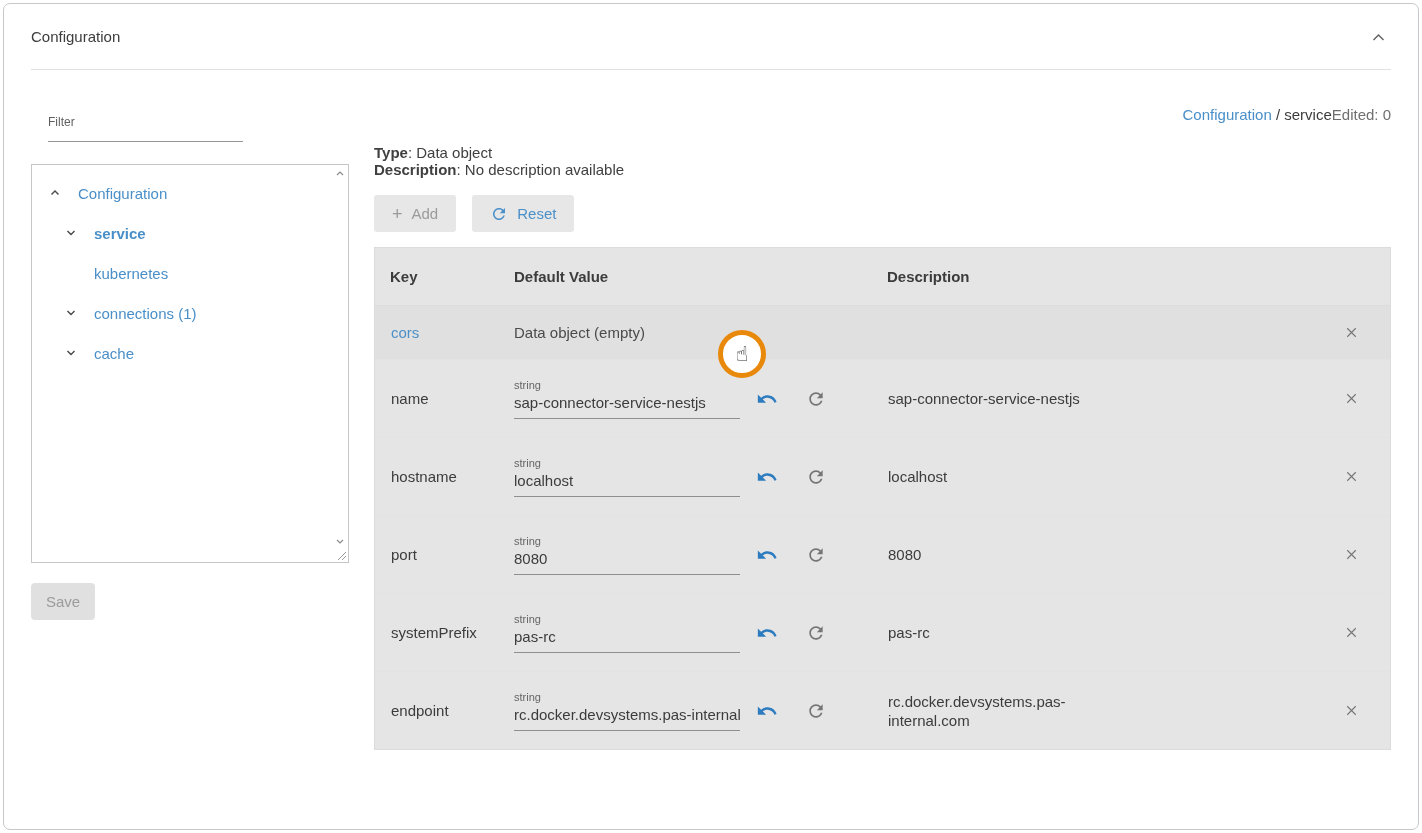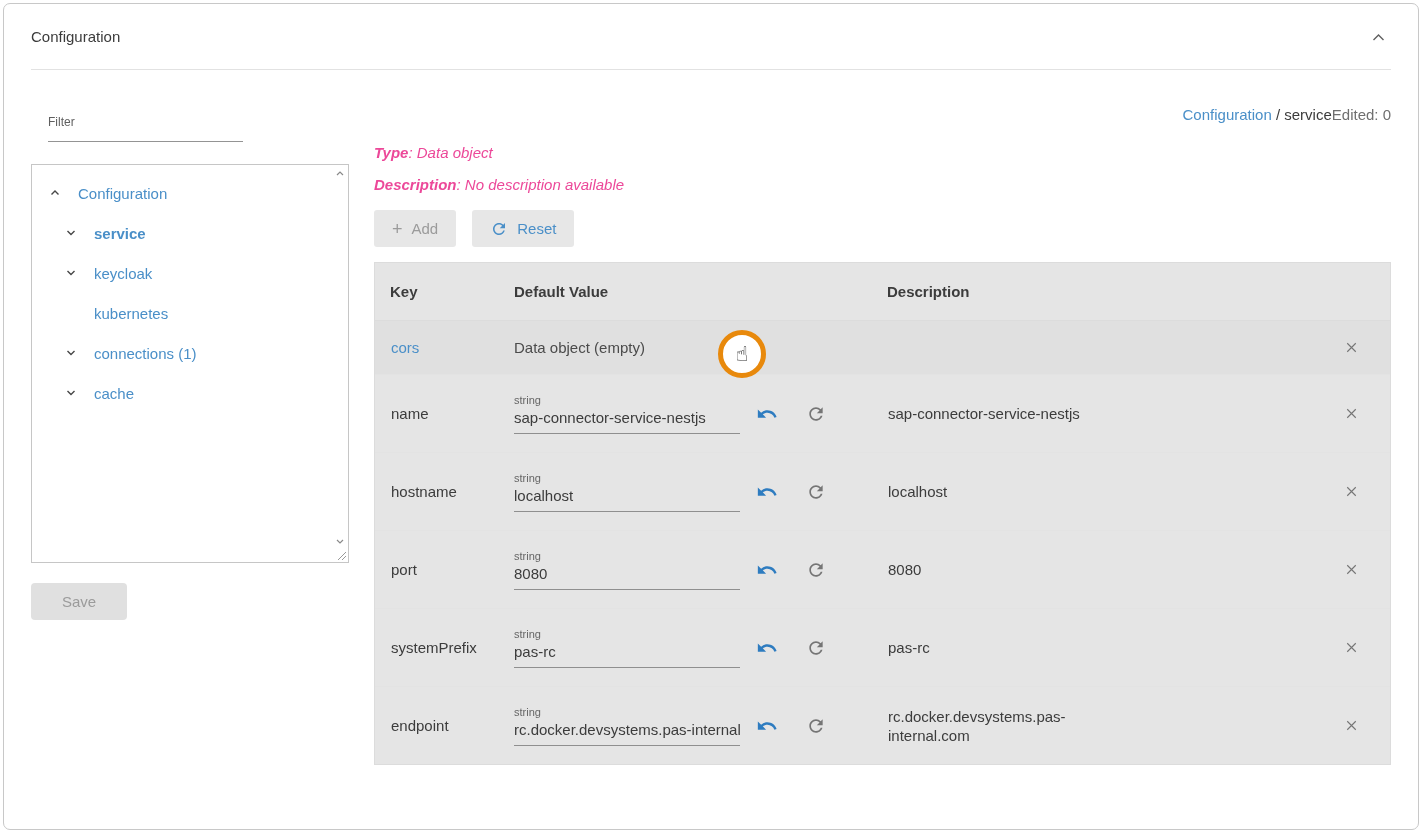--- a/index.html
+++ b/index.html
@@ -40,31 +40,31 @@
   .titem { height: 40px; display: flex; align-items: center; font-size: 15px; color: #4a8fc8; cursor: pointer; }
   .titem .chev { width: 12px; height: 12px; flex: none; line-height: 0; }
   .lv0 { padding-left: 17px; } .lv0 .chev { margin-right: 17px; }
   .lv1 { padding-left: 33px; } .lv1 .chev { margin-right: 17px; }
   .noexp { padding-left: 62px; }
   .t-bold { font-weight: bold; }
   .scroll-up { position: absolute; top: 4px; right: 3px; line-height: 0; }
   .scroll-dn { position: absolute; bottom: 16px; right: 3px; line-height: 0; }
   .grip { position: absolute; right: 1px; bottom: 1px; line-height: 0; }
   .save-btn {
-    margin-top: 20px; width: 96px; height: 37px; background: #e0e0e0; color: #9b9b9b;
+    margin-top: 20px; width: 64px; height: 37px; background: #e0e0e0; color: #9b9b9b;
     border: none; border-radius: 4px; font-size: 15px; font-family: "Liberation Sans", sans-serif;
   }
   
   .right { flex: 1; margin-left: 25px; padding-top: 36px; min-width: 0; }
   .topbar { display: flex; justify-content: flex-end; align-items: baseline; }
   .crumb { font-size: 15px; color: #3c3c3c; }
   .crumb-link { color: #4a8fc8; cursor: pointer; }
   .edited { color: #6f6f6f; font-size: 15px; }
-  .meta { margin-top: 21px; font-size: 15px; color: #ec4899; font-style: italic; }
-  .meta + .meta { margin-top: 15px; }
+  .meta { margin-top: 21px; font-size: 15px; color: #404040; }
+  .meta + .meta { margin-top: 0; }
   .meta b { font-weight: bold; }
   .btns { display: flex; gap: 16px; margin-top: 17px; }
   .btn {
     height: 37px; display: inline-flex; align-items: center; gap: 9px; padding: 0 18px;
     border: none; border-radius: 3px; font-size: 15px; background: #e7e7e7;
     font-family: "Liberation Sans", sans-serif; cursor: pointer;
   }
   .btn-add { color: #9b9b9b; }
   .btn-add .plus { font-size: 18px; line-height: 1; }
   .btn-reset { color: #4a8fc8; }
@@ -135,28 +135,20 @@
           <span>Configuration</span>
         </div>
         <div class="titem lv1 t-bold">
           <span class="chev">
             <svg width="12" height="12" viewBox="0 0 12 12">
                 <polyline points="2.5,4 6,7.5 9.5,4" fill="none" stroke="#474747" stroke-width="1.4"></polyline>
               </svg>
           </span>
           <span>service</span>
         </div>
-        <div class="titem lv1">
-          <span class="chev">
-            <svg width="12" height="12" viewBox="0 0 12 12">
-                <polyline points="2.5,4 6,7.5 9.5,4" fill="none" stroke="#474747" stroke-width="1.4"></polyline>
-              </svg>
-          </span>
-          <span>keycloak</span>
-        </div>
         <div class="titem noexp">
           <span>kubernetes</span>
         </div>
         <div class="titem lv1">
           <span class="chev">
             <svg width="12" height="12" viewBox="0 0 12 12">
                 <polyline points="2.5,4 6,7.5 9.5,4" fill="none" stroke="#474747" stroke-width="1.4"></polyline>
               </svg>
           </span>
           <span>connections (1)</span>

